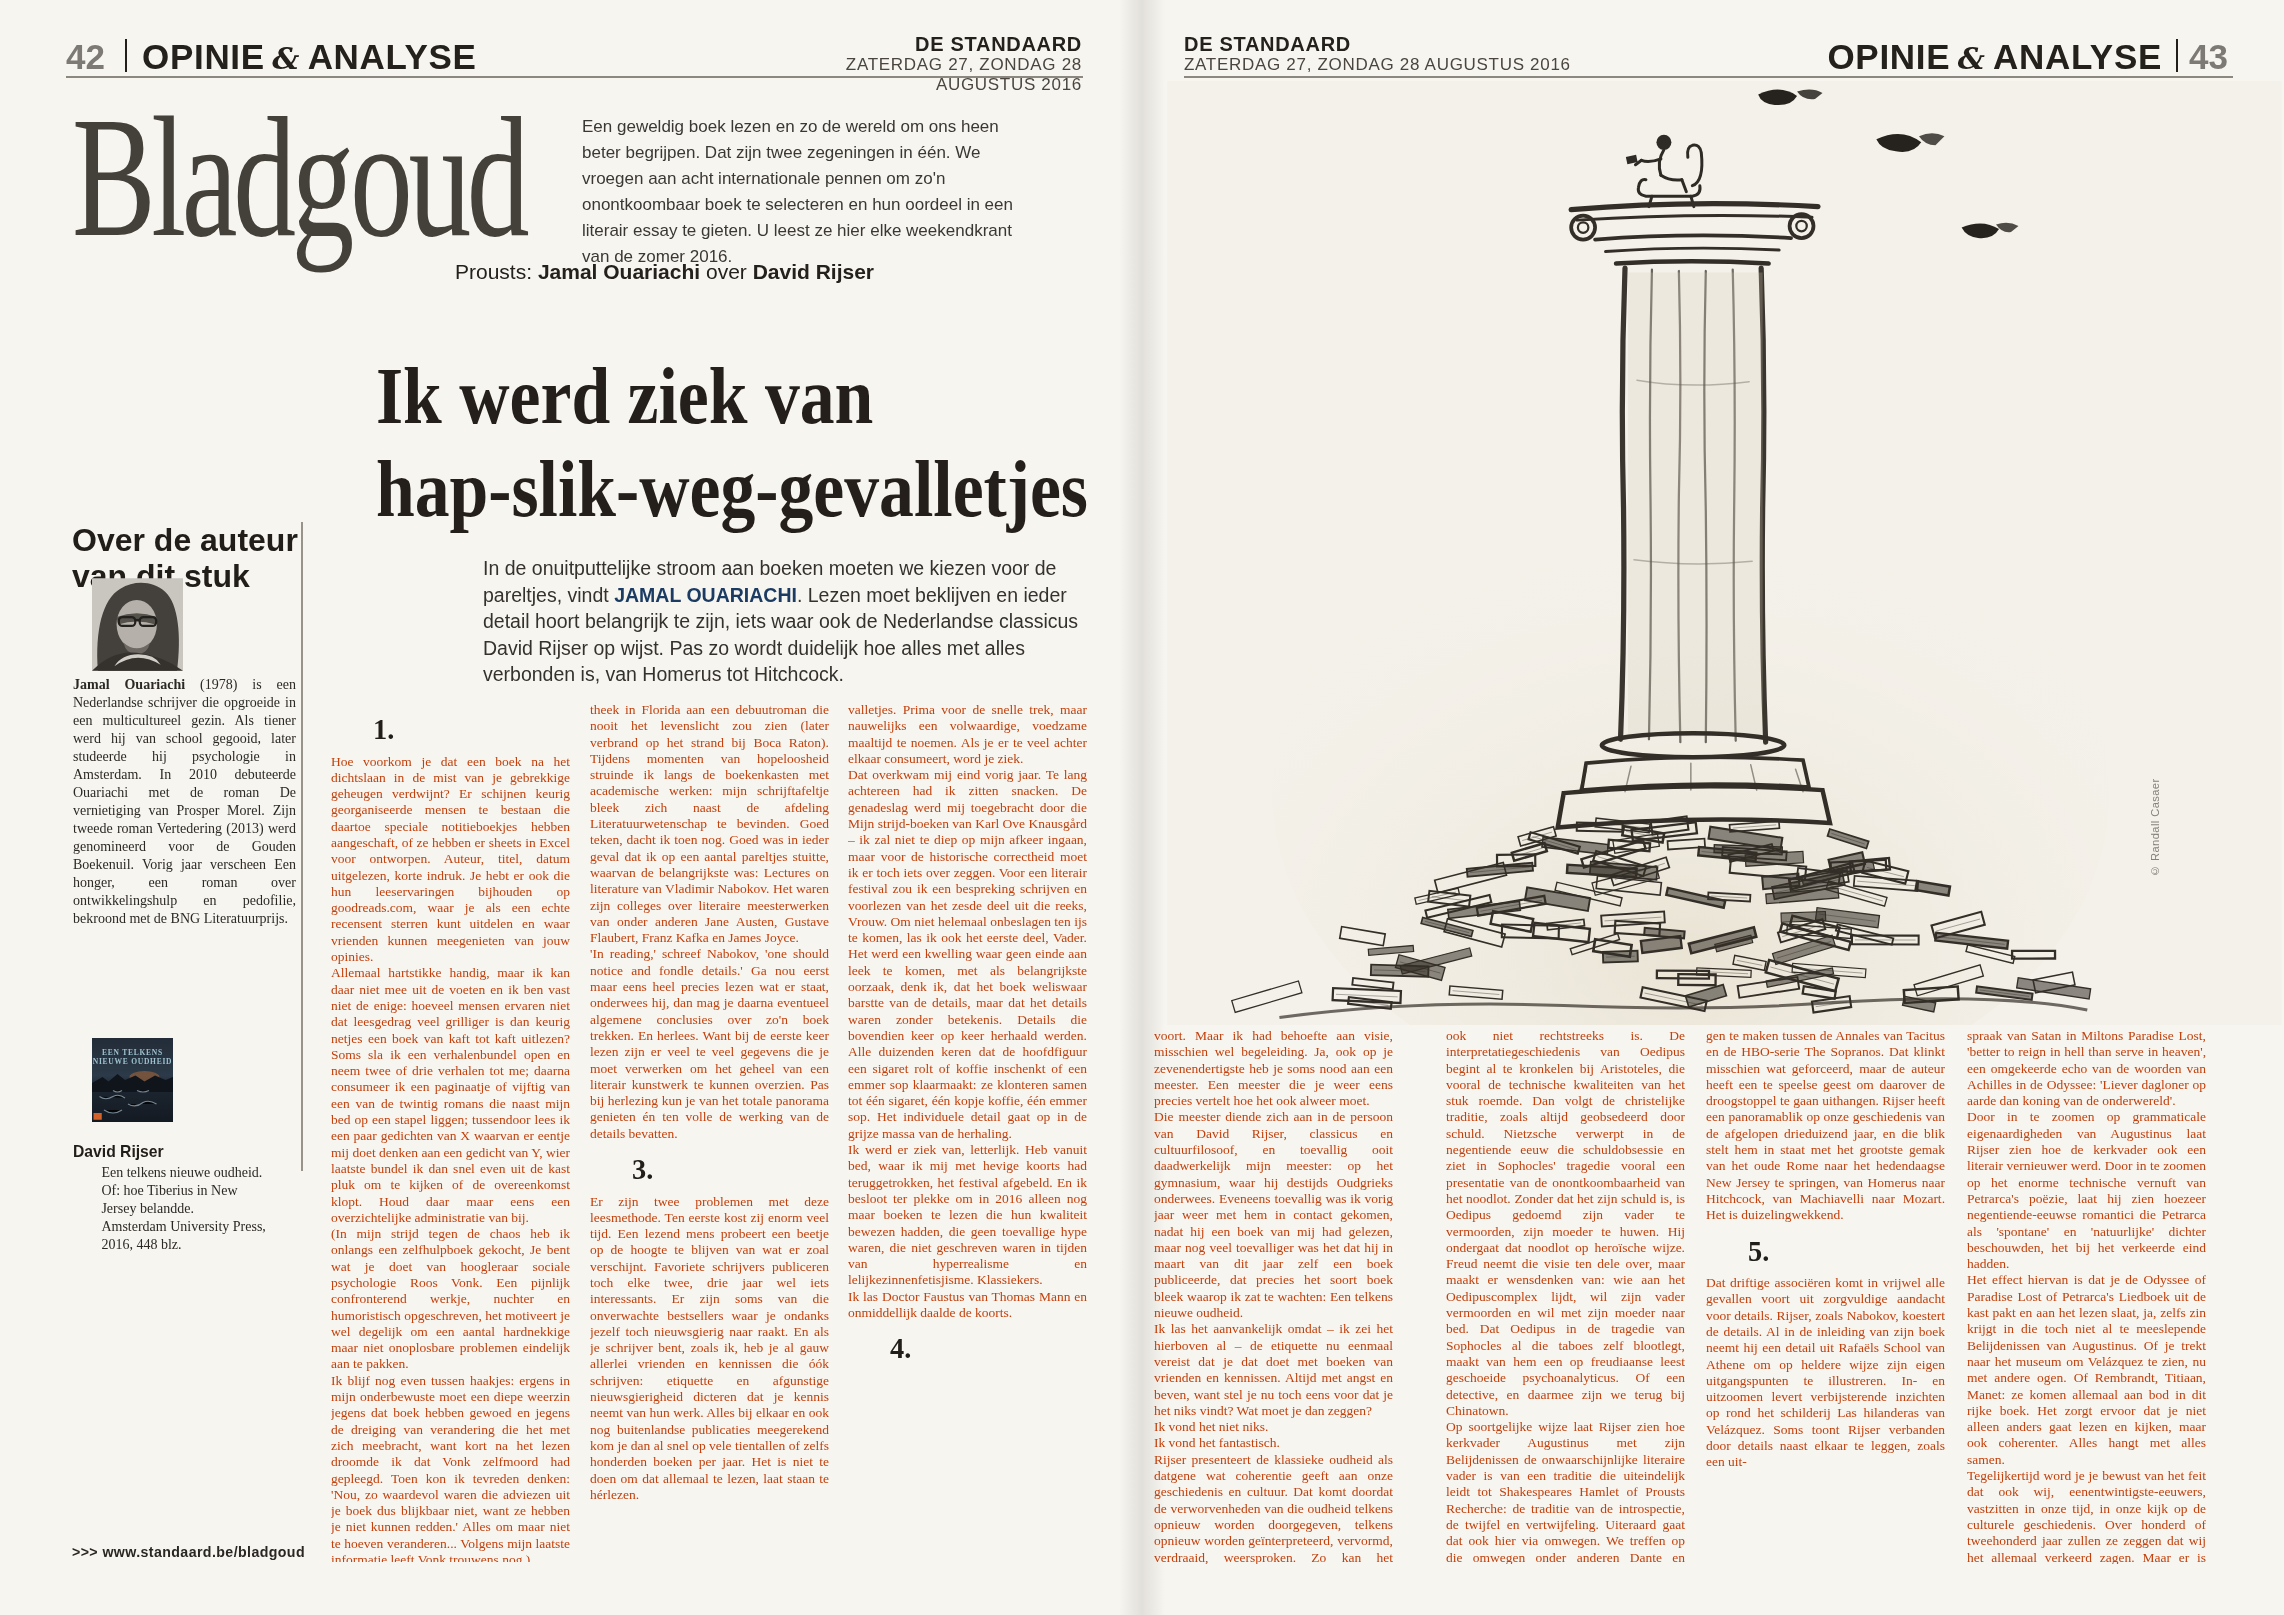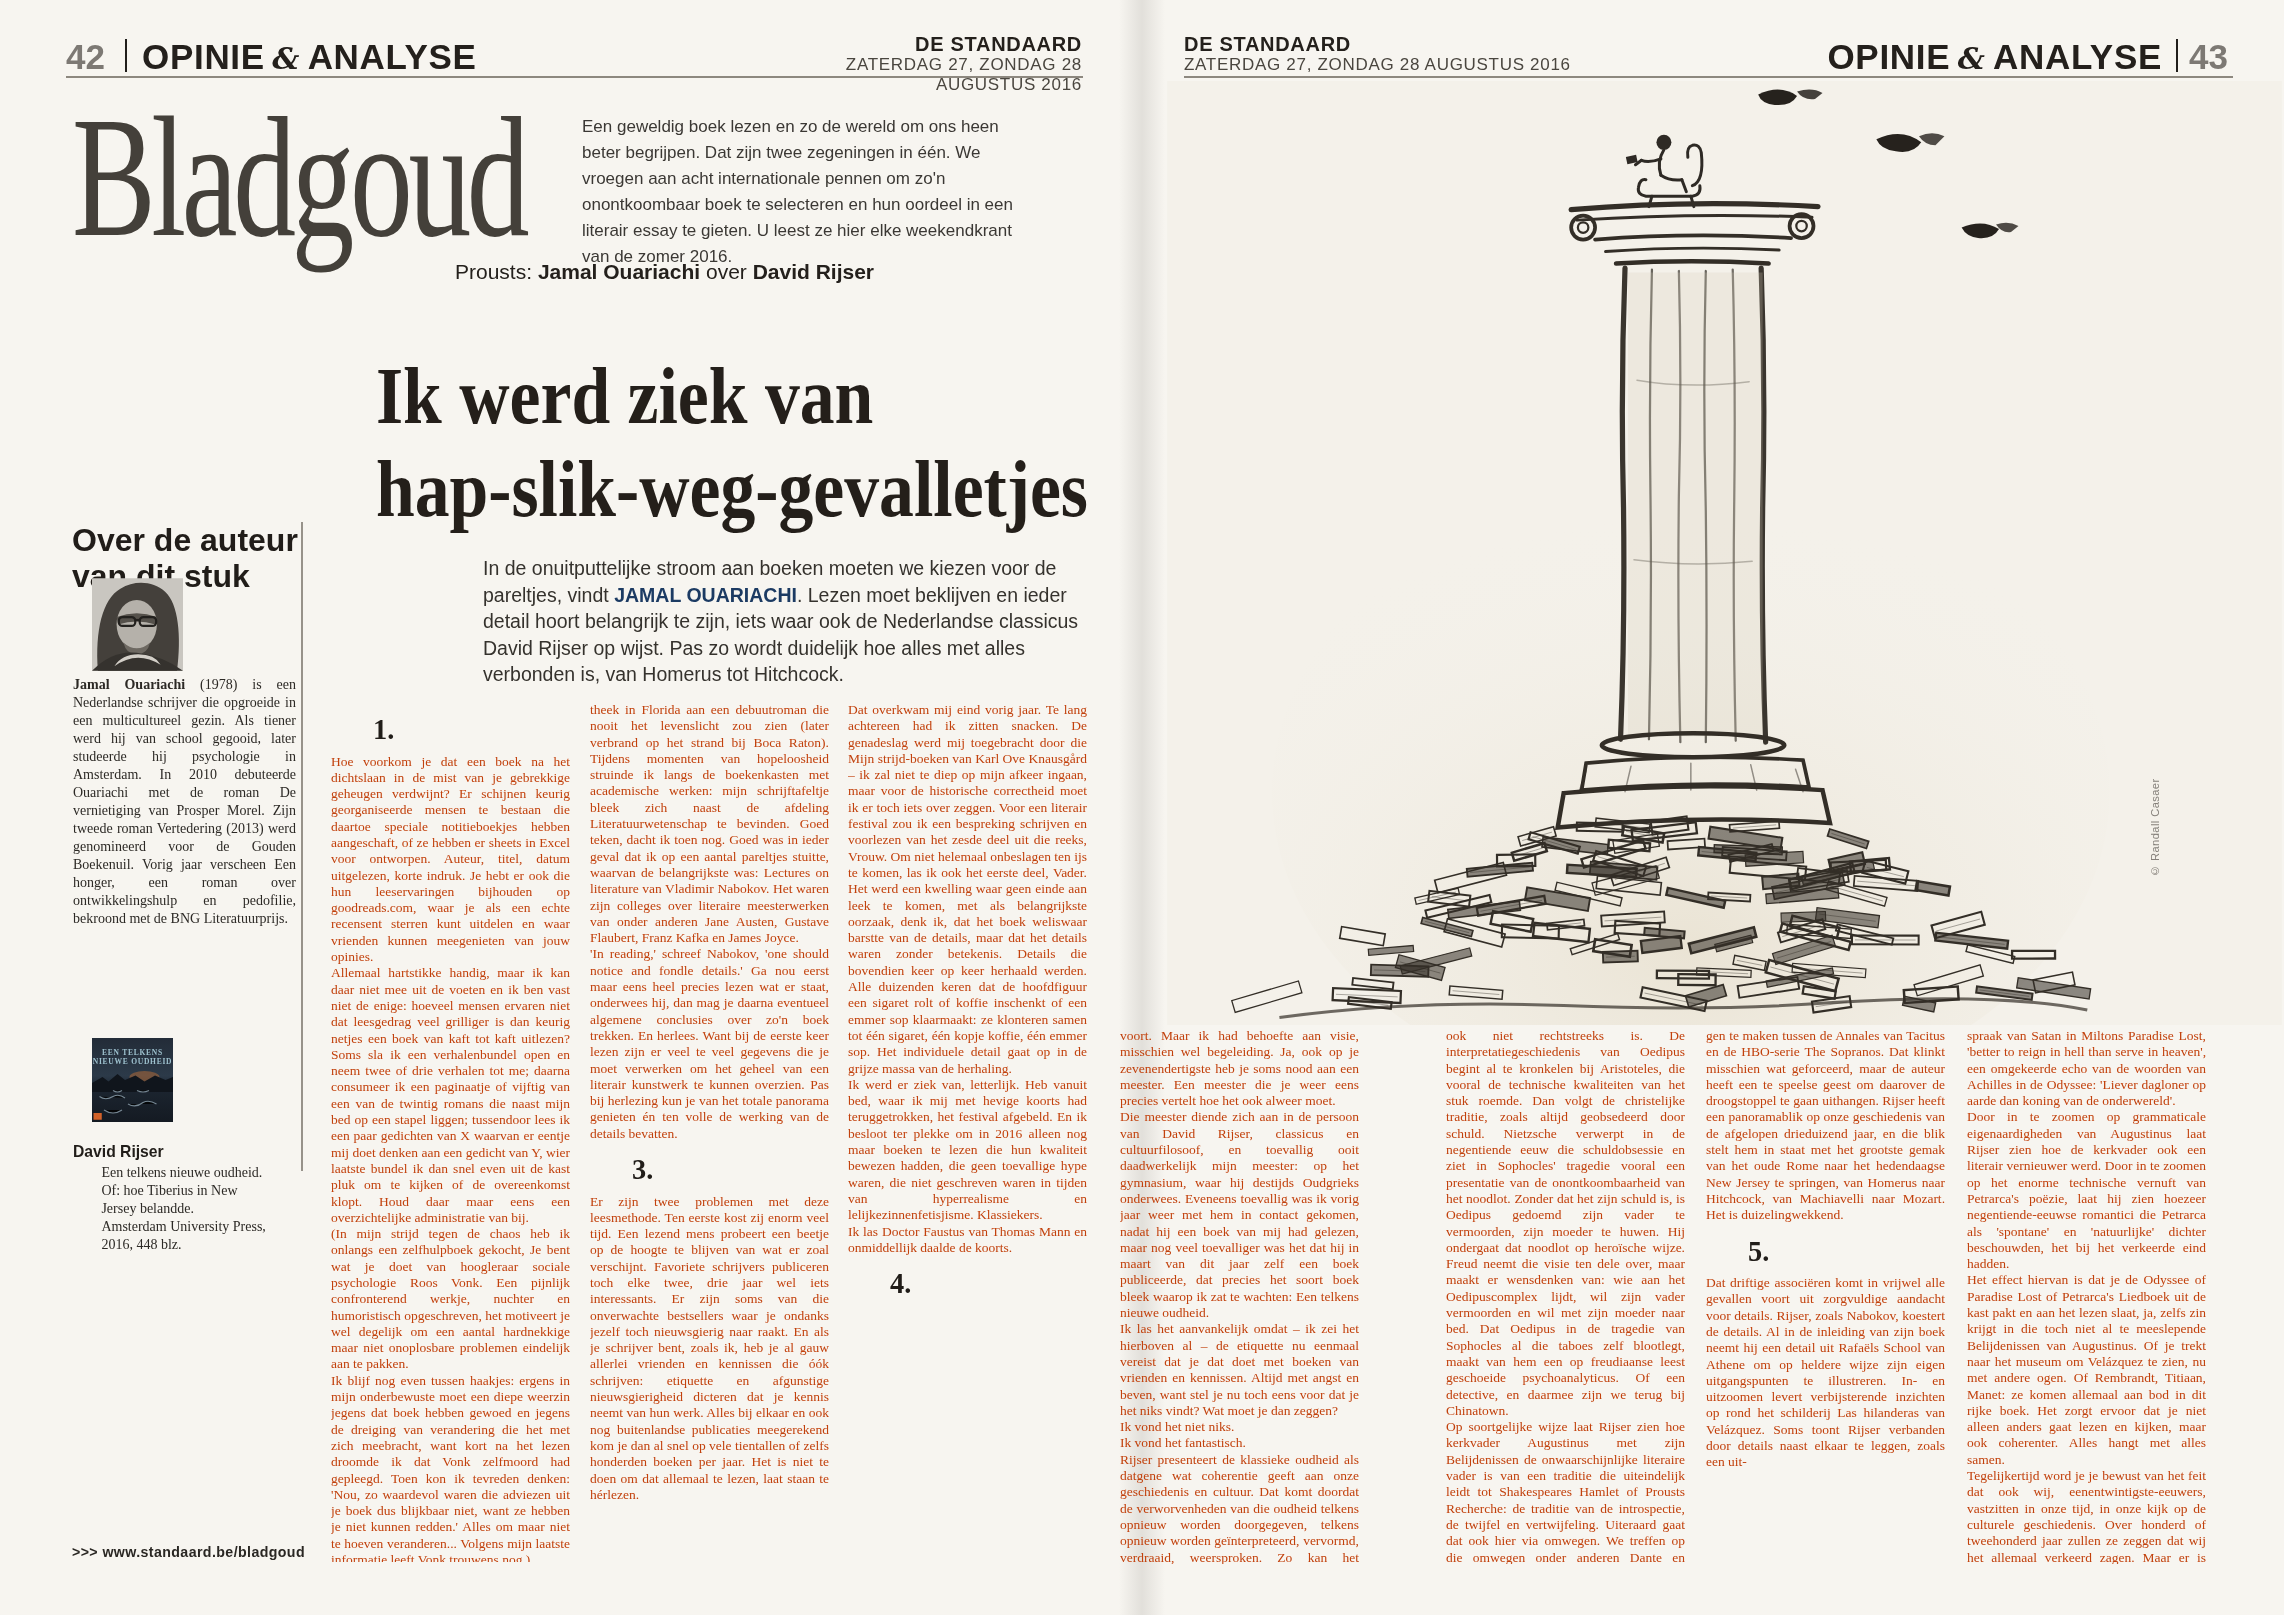--- a/index.html
+++ b/index.html
@@ -142,20 +142,21 @@
     <p class="body-p">(In mijn strijd tegen de chaos heb ik onlangs een zelfhulpboek gekocht, Je bent wat je doet van hoogleraar sociale psychologie Roos Vonk. Een pijnlijk confronterend werkje, nuchter en humoristisch opgeschreven, het motiveert je wel degelijk om een aantal hardnekkige maar niet onoplosbare problemen eindelijk aan te pakken.</p>
     <p class="body-p">Ik blijf nog even tussen haakjes: ergens in mijn onderbewuste moet een diepe weerzin jegens dat boek hebben gewoed en jegens de dreiging van verandering die het met zich meebracht, want kort na het lezen droomde ik dat Vonk zelfmoord had gepleegd. Toen kon ik tevreden denken: 'Nou, zo waardevol waren die adviezen uit je boek dus blijkbaar niet, want ze hebben je niet kunnen redden.' Alles om maar niet te hoeven veranderen... Volgens mijn laatste informatie leeft Vonk trouwens nog.)</p>
   </div>
 <div class="col" style="left:590px;top:702px;height:860px;">
     <p class="body-p">theek in Florida aan een debuutroman die nooit het levenslicht zou zien (later verbrand op het strand bij Boca Raton). Tijdens momenten van hopeloosheid struinde ik langs de boekenkasten met academische werken: mijn schrijftafeltje bleek zich naast de afdeling Literatuurwetenschap te bevinden. Goed teken, dacht ik toen nog. Goed was in ieder geval dat ik op een aantal pareltjes stuitte, waarvan de belangrijkste was: Lectures on literature van Vladimir Nabokov. Het waren zijn colleges over literaire meesterwerken van onder anderen Jane Austen, Gustave Flaubert, Franz Kafka en James Joyce.</p>
     <p class="body-p">'In reading,' schreef Nabokov, 'one should notice and fondle details.' Ga nou eerst maar eens heel precies lezen wat er staat, onderwees hij, dan mag je daarna eventueel algemene conclusies over zo'n boek trekken. En herlees. Want bij de eerste keer lezen zijn er veel te veel gegevens die je moet verwerken om het geheel van een literair kunstwerk te kunnen overzien. Pas bij herlezing kun je van het totale panorama genieten én ten volle de werking van de details bevatten.</p>
     <div class="sec-num">3.</div>
     <p class="body-p">Er zijn twee problemen met deze leesmethode. Ten eerste kost zij enorm veel tijd. Een lezend mens probeert een beetje op de hoogte te blijven van wat er zoal verschijnt. Favoriete schrijvers publiceren toch elke twee, drie jaar wel iets interessants. Er zijn soms van die onverwachte bestsellers waar je ondanks jezelf toch nieuwsgierig naar raakt. En als je schrijver bent, zoals ik, heb je al gauw allerlei vrienden en kennissen die óók schrijven: etiquette en afgunstige nieuwsgierigheid dicteren dat je kennis neemt van hun werk. Alles bij elkaar en ook nog buitenlandse publicaties meegerekend kom je dan al snel op vele tientallen of zelfs honderden boeken per jaar. Het is niet te doen om dat allemaal te lezen, laat staan te hérlezen.</p>
   </div>
 <div class="col col-left3" style="left:848px;top:702px;height:860px;">
+    <p class="body-p">valletjes. Prima voor de snelle trek, maar nauwelijks een volwaardige, voedzame maaltijd te noemen. Als je er te veel achter elkaar consumeert, word je ziek.</p>
     <p class="body-p">Dat overkwam mij eind vorig jaar. Te lang achtereen had ik zitten snacken. De genadeslag werd mij toegebracht door die Mijn strijd-boeken van Karl Ove Knausgård – ik zal niet te diep op mijn afkeer ingaan, maar voor de historische correctheid moet ik er toch iets over zeggen. Voor een literair festival zou ik een bespreking schrijven en voorlezen van het zesde deel uit die reeks, Vrouw. Om niet helemaal onbeslagen ten ijs te komen, las ik ook het eerste deel, Vader. Het werd een kwelling waar geen einde aan leek te komen, met als belangrijkste oorzaak, denk ik, dat het boek weliswaar barstte van de details, maar dat het details waren zonder betekenis. Details die bovendien keer op keer herhaald werden. Alle duizenden keren dat de hoofdfiguur een sigaret rolt of koffie inschenkt of een emmer sop klaarmaakt: ze klonteren samen tot één sigaret, één kopje koffie, één emmer sop. Het individuele detail gaat op in de grijze massa van de herhaling.</p>
     <p class="body-p">Ik werd er ziek van, letterlijk. Heb vanuit bed, waar ik mij met hevige koorts had teruggetrokken, het festival afgebeld. En ik besloot ter plekke om in 2016 alleen nog maar boeken te lezen die hun kwaliteit bewezen hadden, die geen toevallige hype waren, die niet geschreven waren in tijden van hyperrealisme en lelijkezinnenfetisjisme. Klassiekers.</p>
     <p class="body-p">Ik las Doctor Faustus van Thomas Mann en onmiddellijk daalde de koorts.</p>
     <div class="sec-num">4.</div>
   </div>
 
 <div class="abs fold" style="left:1119px;top:0;width:46px;height:1616px;"></div>
 
 <div class="abs" style="left:1167px;top:81px;width:1115px;height:944px;">
   <svg id="illus" width="1115" height="944" viewBox="0 0 1490 1262">
@@ -375,21 +376,21 @@
         <rect x="570.5686136117171" y="1151.1411740481853" width="49.368857860565186" height="15.895351946353912" transform="rotate(8.8 595 1159)" fill="none" stroke="#332e27" stroke-width="3.5"></rect>
         <rect x="654.5959058452299" y="1189.4025740623474" width="69.64666557312012" height="10.225842475891113" transform="rotate(0.4 689 1195)" fill="none" stroke="#332e27" stroke-width="3.0"></rect>
         <rect x="887.1669169071613" y="1042.9452917575836" width="73.8151330947876" height="13.300414562225342" transform="rotate(-2.8 924 1050)" fill="none" stroke="#332e27" stroke-width="2.9"></rect>
         <rect x="842.1856391161114" y="1055.5062220096588" width="56.62564945220947" height="14.423232555389404" transform="rotate(7.4 870 1063)" fill="none" stroke="#332e27" stroke-width="2.4"></rect>
         <path d="M150 1252 q180 -24 380 -16 q200 8 360 -4 q220 -14 340 10" stroke="#332e27" stroke-width="4" fill="none" opacity="0.7"></path>
       </g>
     </svg>
 </div>
 <div class="abs illus-credit" style="left:2149px;top:757px;height:120px;">© Randall Casaer</div>
 
-<div class="col" style="left:1120px;top:1028px;height:536px;">
+<div class="col" style="left:1154px;top:1028px;height:536px;">
     <p class="body-p">voort. Maar ik had behoefte aan visie, misschien wel begeleiding. Ja, ook op je zevenendertigste heb je soms nood aan een meester. Een meester die je weer eens precies vertelt hoe het ook alweer moet.</p>
     <p class="body-p">Die meester diende zich aan in de persoon van David Rijser, classicus en cultuurfilosoof, en toevallig ooit daadwerkelijk mijn meester: op het gymnasium, waar hij destijds Oudgrieks onderwees. Eveneens toevallig was ik vorig jaar weer met hem in contact gekomen, nadat hij een boek van mij had gelezen, maar nog veel toevalliger was het dat hij in maart van dit jaar zelf een boek publiceerde, dat precies het soort boek bleek waarop ik zat te wachten: Een telkens nieuwe oudheid.</p>
     <p class="body-p">Ik las het aanvankelijk omdat – ik zei het hierboven al – de etiquette nu eenmaal vereist dat je dat doet met boeken van vrienden en kennissen. Altijd met angst en beven, want stel je nu toch eens voor dat je het niks vindt? Wat moet je dan zeggen?</p>
     <p class="body-p">Ik vond het niet niks.</p>
     <p class="body-p">Ik vond het fantastisch.</p>
     <p class="body-p">Rijser presenteert de klassieke oudheid als datgene wat coherentie geeft aan onze geschiedenis en cultuur. Dat komt doordat de verworvenheden van die oudheid telkens opnieuw worden doorgegeven, telkens opnieuw worden geïnterpreteerd, vervormd, verdraaid, weersproken. Zo kan het gebeuren dat er een klare lijn loopt van Polanski's filmklassieker Chinatown (1974) helemaal terug in de tijd naar de Griekse tragedie Oedipus Rex (ca. 430 v. Chr.) van Sophocles. Het spannende is dat die lijn niet recht en</p>
   </div>
 <div class="col" style="left:1446px;top:1028px;height:536px;">
     <p class="body-p">ook niet rechtstreeks is. De interpretatiegeschiedenis van Oedipus begint al te kronkelen bij Aristoteles, die vooral de technische kwaliteiten van het stuk roemde. Dan volgt de christelijke traditie, zoals altijd geobsedeerd door schuld. Nietzsche verwerpt in de negentiende eeuw die schuldobsessie en ziet in Sophocles' tragedie vooral een presentatie van de onontkoombaarheid van het noodlot. Zonder dat het zijn schuld is, is Oedipus gedoemd zijn vader te vermoorden, zijn moeder te huwen. Hij ondergaat dat noodlot op heroïsche wijze. Freud neemt die visie ten dele over, maar maakt er wensdenken van: wie aan het Oedipuscomplex lijdt, wil zijn vader vermoorden en wil met zijn moeder naar bed. Dat Oedipus in de tragedie van Sophocles al die taboes zelf blootlegt, maakt van hem een op freudiaanse leest geschoeide psychoanalyticus. Of een detective, en daarmee zijn we terug bij Chinatown.</p>
     <p class="body-p">Op soortgelijke wijze laat Rijser zien hoe kerkvader Augustinus met zijn Belijdenissen de onwaarschijnlijke literaire vader is van een traditie die uiteindelijk leidt tot Shakespeares Hamlet of Prousts Recherche: de traditie van de introspectie, de twijfel en vertwijfeling. Uiteraard gaat dat ook hier via omwegen. We treffen op die omwegen onder anderen Dante en Petrarca aan.</p>

